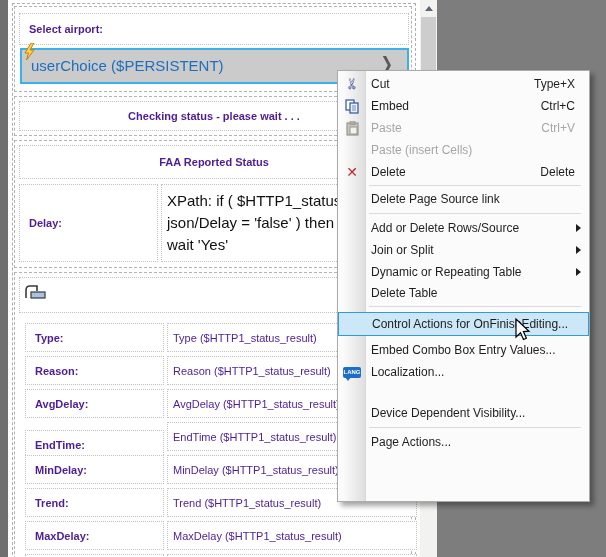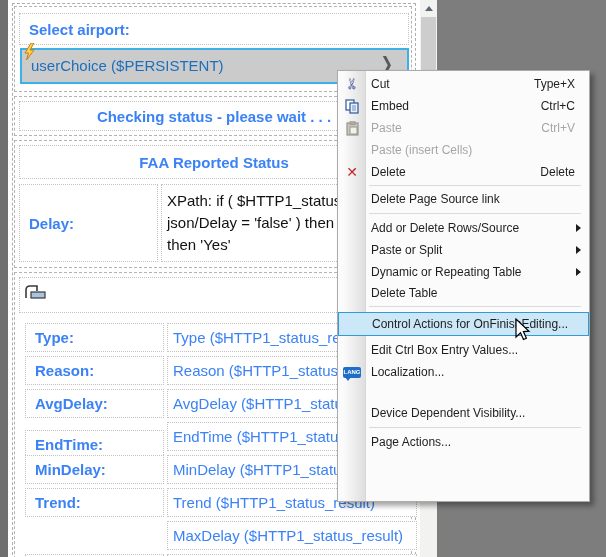--- a/index.html
+++ b/index.html
@@ -8,21 +8,21 @@
     background:#7D7D7D;
     font-family:"Liberation Sans","DejaVu Sans",sans-serif;
     -webkit-font-smoothing:antialiased;
   }
   
   .left-strip{position:absolute;left:0;top:0;width:8px;height:557px;background:#6F6F6F;}
   .canvas{position:absolute;left:8px;top:0;width:412px;height:557px;background:#FFFFFF;overflow:hidden;}
   .page-border{position:absolute;left:4px;top:3px;width:402px;height:570px;border:1px dashed #ADADAD;}
   .group{position:absolute;left:6px;width:396px;border:1px dashed #B3B3B3;background:#FFFFFF;}
   .cell{position:absolute;border:1px dotted #C2C2C2;background:#FFFFFF;}
-  .ctext{font-size:15px;color:#3b82f6;white-space:nowrap;}
+  .ctext{font-size:11px;color:#4c1d95;white-space:nowrap;}
   .bold{font-weight:bold;}
   .vcenter{display:flex;align-items:center;}
   .hcenter{justify-content:center;}
 
   
   .combo{position:absolute;left:12px;top:48px;width:389px;height:36px;background:#CBCBCB;
          border:2px solid #3CB1E5;box-sizing:border-box;}
   .combo-text{position:absolute;left:9px;top:0;height:32px;line-height:32px;
               font-size:15px;color:#1C6FBD;white-space:nowrap;}
   .combo-chevron{position:absolute;right:14px;top:5px;font-size:15px;font-weight:bold;color:#5A5A5A;
@@ -101,21 +101,21 @@
   <div class="group" style="top:140px;height:126px;">
     <div class="cell vcenter hcenter" style="left:4px;top:4px;width:388px;height:32px;">
       <span class="ctext bold">FAA Reported Status</span>
     </div>
     <div class="cell vcenter" style="left:4px;top:43px;width:137px;height:76px;">
       <span class="ctext bold lbl-text">Delay:</span>
     </div>
     <div class="cell" style="left:146px;top:43px;width:248px;height:76px;">
       <div class="xline" style="top:5px;">XPath: if ( $HTTP1_status_</div>
       <div class="xline" style="top:27px;">json/Delay = 'false' ) then</div>
-      <div class="xline" style="top:49px;">then 'Yes'</div>
+      <div class="xline" style="top:49px;">wait 'Yes'</div>
     </div>
   </div>
 
   <div class="group" style="top:272px;height:300px;">
     <div class="cell vcenter" style="left:4px;top:4px;width:388px;height:34px;">
       <span style="margin-left:2px;">
         <svg width="26" height="18" viewBox="0 0 26 18">
           <path d="M4,14 L4,6 Q4,2 8,2 L15,2 L15,7" fill="none" stroke="#3A3A3A" stroke-width="1.6"></path>
           <rect x="9" y="8" width="14" height="6" fill="#A9C3DE" stroke="#3A3A3A" stroke-width="1.2"></rect>
         </svg>
@@ -150,20 +150,23 @@
         <span class="ctext bold lbl-text">MinDelay:</span>
       </div>
     <div class="cell vcenter val-cell" style="top:182px;">
         <span class="ctext val-text">MinDelay ($HTTP1_status_result)</span>
       </div>
     <div class="cell vcenter lbl-cell" style="top:215px;">
         <span class="ctext bold lbl-text">Trend:</span>
       </div>
     <div class="cell vcenter val-cell" style="top:215px;">
         <span class="ctext val-text">Trend ($HTTP1_status_result)</span>
+      </div>
+    <div class="cell vcenter lbl-cell" style="top:248px;">
+        <span class="ctext bold lbl-text">MaxDelay:</span>
       </div>
     <div class="cell vcenter val-cell" style="top:248px;">
         <span class="ctext val-text">MaxDelay ($HTTP1_status_result)</span>
       </div>
     <div class="cell lbl-cell" style="top:281px;height:20px;"></div>
     <div class="cell val-cell" style="top:281px;height:20px;"></div>
   </div>
 </div>
 
 <div class="scrollbar">
@@ -224,38 +227,38 @@
     <span class="lbl">Delete Page Source link</span>
   </div>
 
   <div class="msep" style="top:142px;"></div>
 
   <div class="mi" style="top:146px;">
     <span class="lbl">Add or Delete Rows/Source</span>
       <span class="subarrow"></span>
   </div>
   <div class="mi" style="top:168px;">
-    <span class="lbl">Paste or Split</span>
+    <span class="lbl">Join or Split</span>
       <span class="subarrow"></span>
   </div>
   <div class="mi" style="top:190px;">
     <span class="lbl">Dynamic or Repeating Table</span>
       <span class="subarrow"></span>
   </div>
   <div class="mi" style="top:211px;">
     <span class="lbl">Delete Table</span>
   </div>
 
   <div class="msep" style="top:235px;"></div>
 
   <div class="mi highlight" style="top:241px;">
     <span class="lbl">Control Actions for OnFinishEditing...</span>
   </div>
   <div class="mi" style="top:268px;">
-    <span class="lbl">Edit Ctrl Box Entry Values...</span>
+    <span class="lbl">Embed Combo Box Entry Values...</span>
   </div>
   <div class="mi" style="top:290px;">
     <span class="gicon">
         <span class="lang-badge">LANG</span>
       </span>
     <span class="lbl">Localization...</span>
   </div>
   <div class="mi" style="top:331px;">
     <span class="lbl">Device Dependent Visibility...</span>
   </div>

